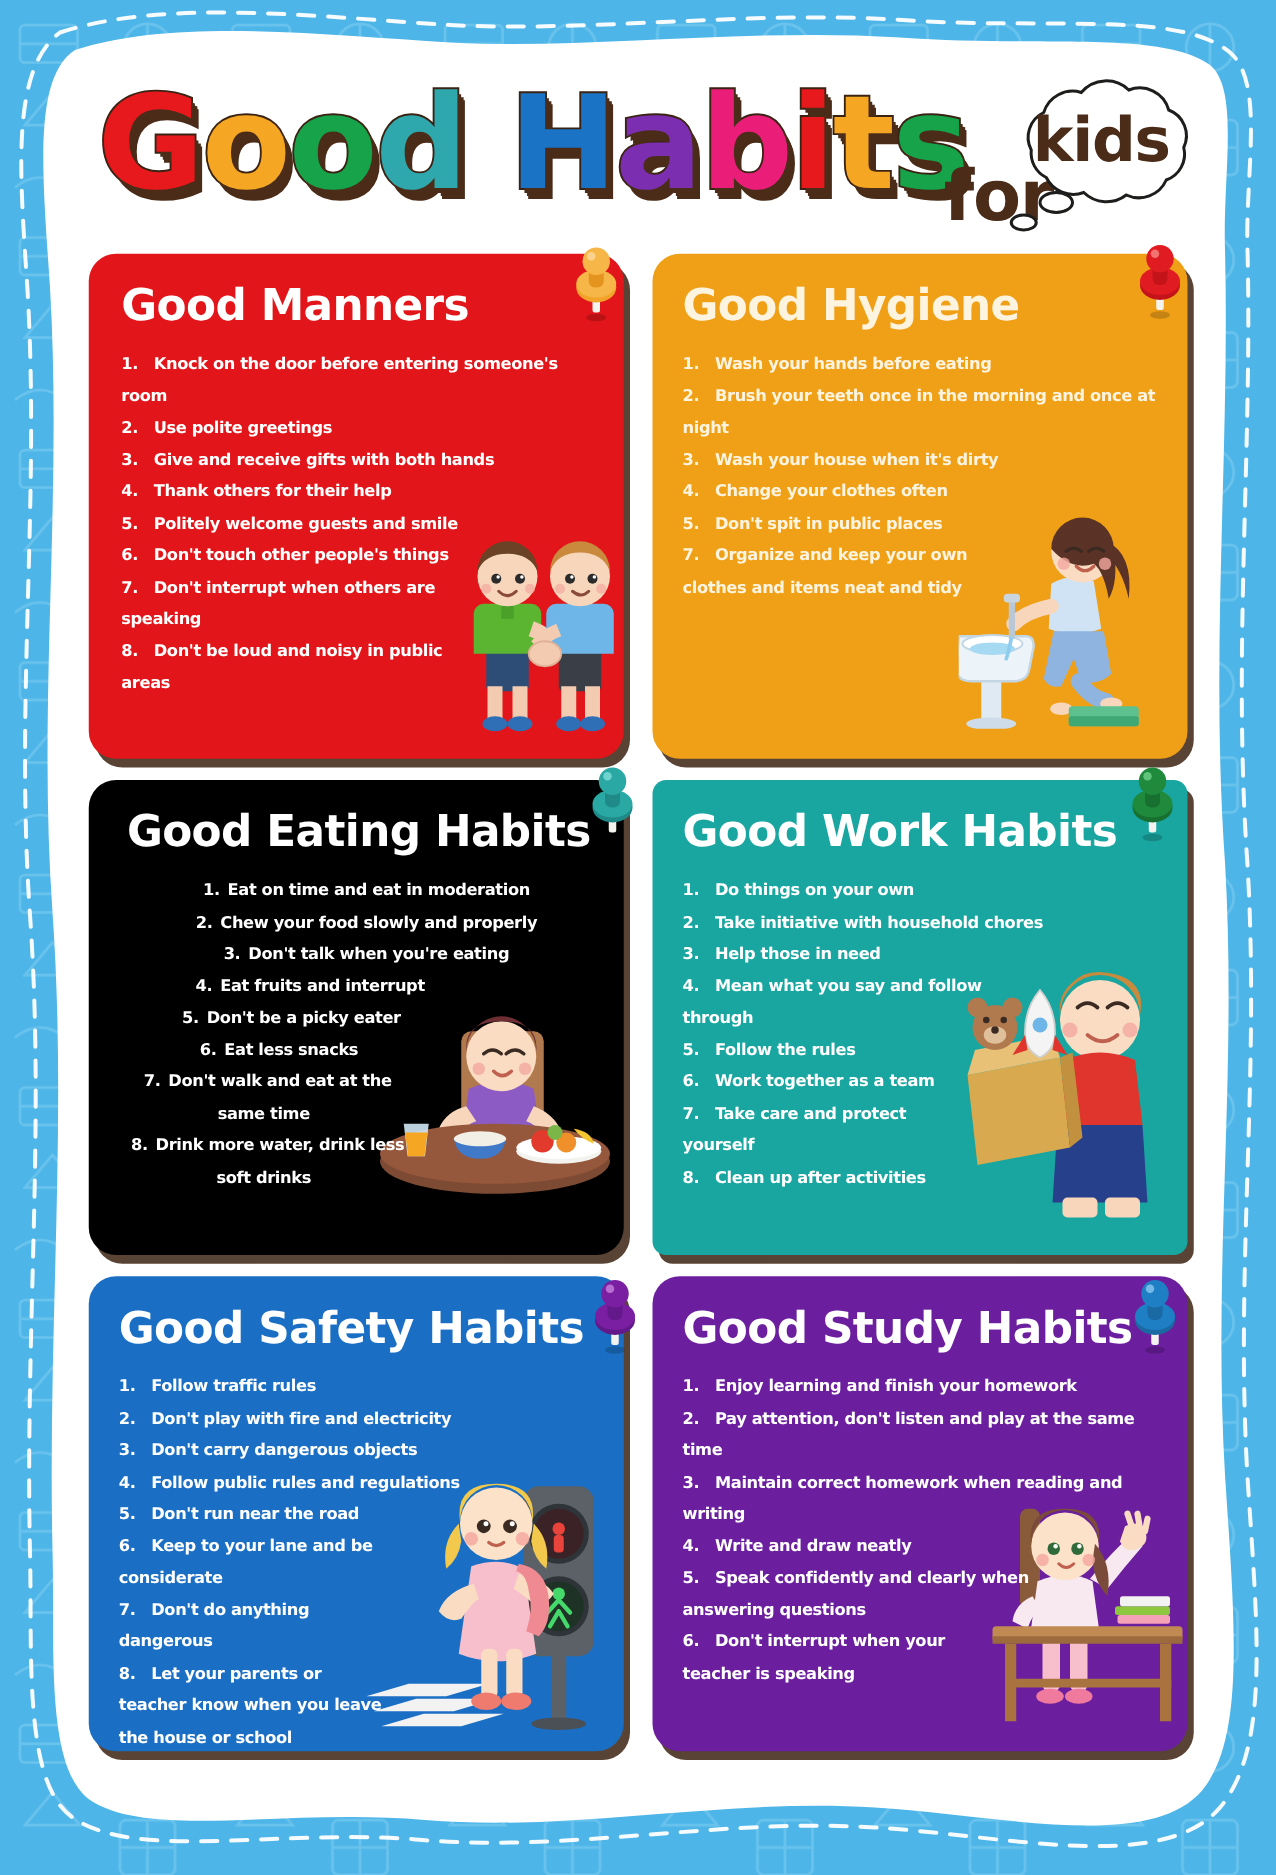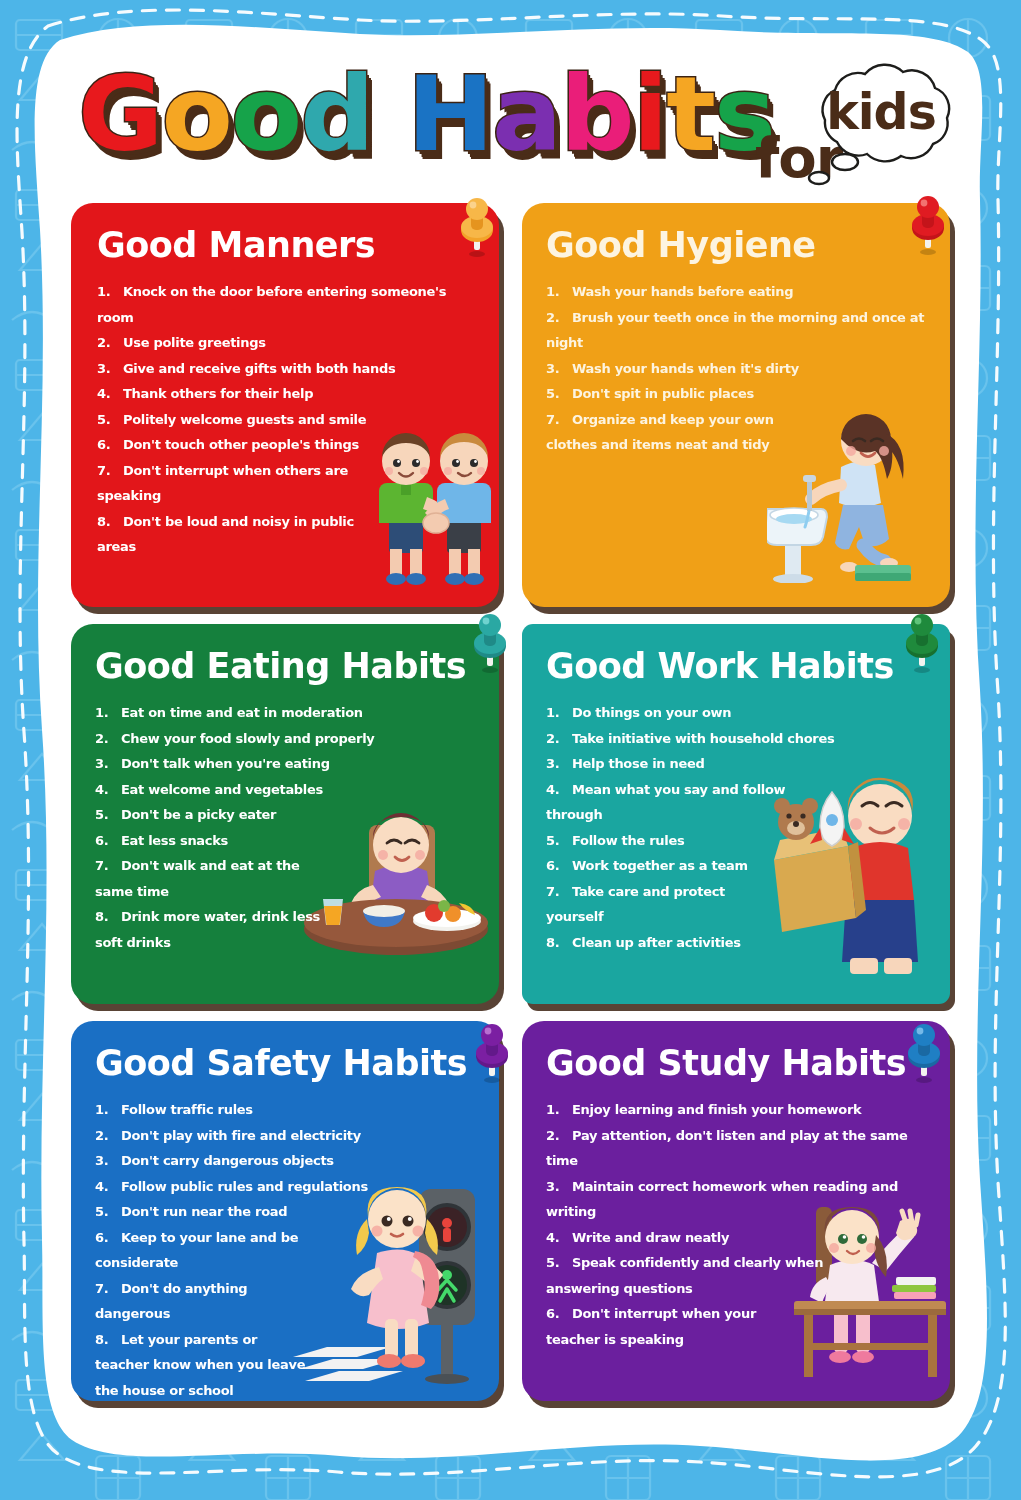--- a/index.html
+++ b/index.html
@@ -123,21 +123,21 @@
     padding: 22px 20px 18px 24px;
     box-sizing: border-box;
     overflow: hidden;
   }
   .row-1 .card { height: 404px; }
   .row-2 .card { height: 380px; }
   .row-3 .card { height: 380px; }
 
   .c-red    { background: #e2161a; padding-left: 26px; }
   .c-orange { background: #f0a017; }
-  .c-green  { background: #15803d; }
+  .c-green  { background: #000000; text-align: center; }
   .c-teal   { background: #1aa6a0; border-radius: 11px; }
   .c-blue   { background: #1a6fc4; }
   .c-purple { background: #6b1f9e; }
 
   .card-title {
     font-family: "DejaVu Sans", sans-serif;
     font-weight: bold;
     font-size: 35px;
     line-height: 40px;
     letter-spacing: -0.5px;
@@ -386,21 +386,22 @@
                 <rect x="40" y="86" width="5" height="32" fill="#b9c8d4"></rect>
                 <rect x="36" y="82" width="13" height="7" rx="3" fill="#c9d6e0"></rect>
                 <path d="M42 118 q-2 10 -4 16" stroke="#8ecdf0" stroke-width="3" fill="none" stroke-linecap="round"></path>
               </g>
             </svg>
           </div>
 
           <ul class="card-list cream">
             <li style="width:385px"><span class="num">1. </span><span>Wash your hands before eating</span></li>
             <li style="width:385px"><span class="num">2. </span><span>Brush your teeth once in the morning and once at night</span></li>
-            <li style="width:385px"><span class="num">3. </span><span>Wash your hands when it's dirty</span></li>
+            <li style="width:385px"><span class="num">3. </span><span>Wash your house when it's dirty</span></li>
+            <li style="width:385px"><span class="num">4. </span><span>Change your clothes often</span></li>
             <li style="width:320px"><span class="num">5. </span><span>Don't spit in public places</span></li>
             <li style="width:258px"><span class="num">7. </span><span>Organize and keep your own clothes and items neat and tidy</span></li>
           </ul>
         </div>
       </div>
 
       <div class="row row-2">
 
         <div class="card c-green">
           <div class="card-title light">Good Eating Habits</div>
@@ -438,21 +439,21 @@
               <circle cx="152" cy="125" r="8" fill="#f0902a"></circle>
               <path d="M158 114 q14 2 16 12 q-10 -4 -16 -12 z" fill="#f2c531"></path>
               <circle cx="143" cy="117" r="6" fill="#7ab648"></circle>
             </svg>
           </div>
 
           <ul class="card-list light">
             <li style="width:390px"><span class="num">1. </span><span>Eat on time and eat in moderation</span></li>
             <li style="width:390px"><span class="num">2. </span><span>Chew your food slowly and properly</span></li>
             <li style="width:390px"><span class="num">3. </span><span>Don't talk when you're eating</span></li>
-            <li style="width:300px"><span class="num">4. </span><span>Eat welcome and vegetables</span></li>
+            <li style="width:300px"><span class="num">4. </span><span>Eat fruits and interrupt</span></li>
             <li style="width:270px"><span class="num">5. </span><span>Don't be a picky eater</span></li>
             <li style="width:250px"><span class="num">6. </span><span>Eat less snacks</span></li>
             <li style="width:232px"><span class="num">7. </span><span>Don't walk and eat at the same time</span></li>
             <li style="width:232px"><span class="num">8. </span><span>Drink more water, drink less soft drinks</span></li>
 
           </ul>
         </div>
 
         <div class="card c-teal">
           <div class="card-title light">Good Work Habits</div>

